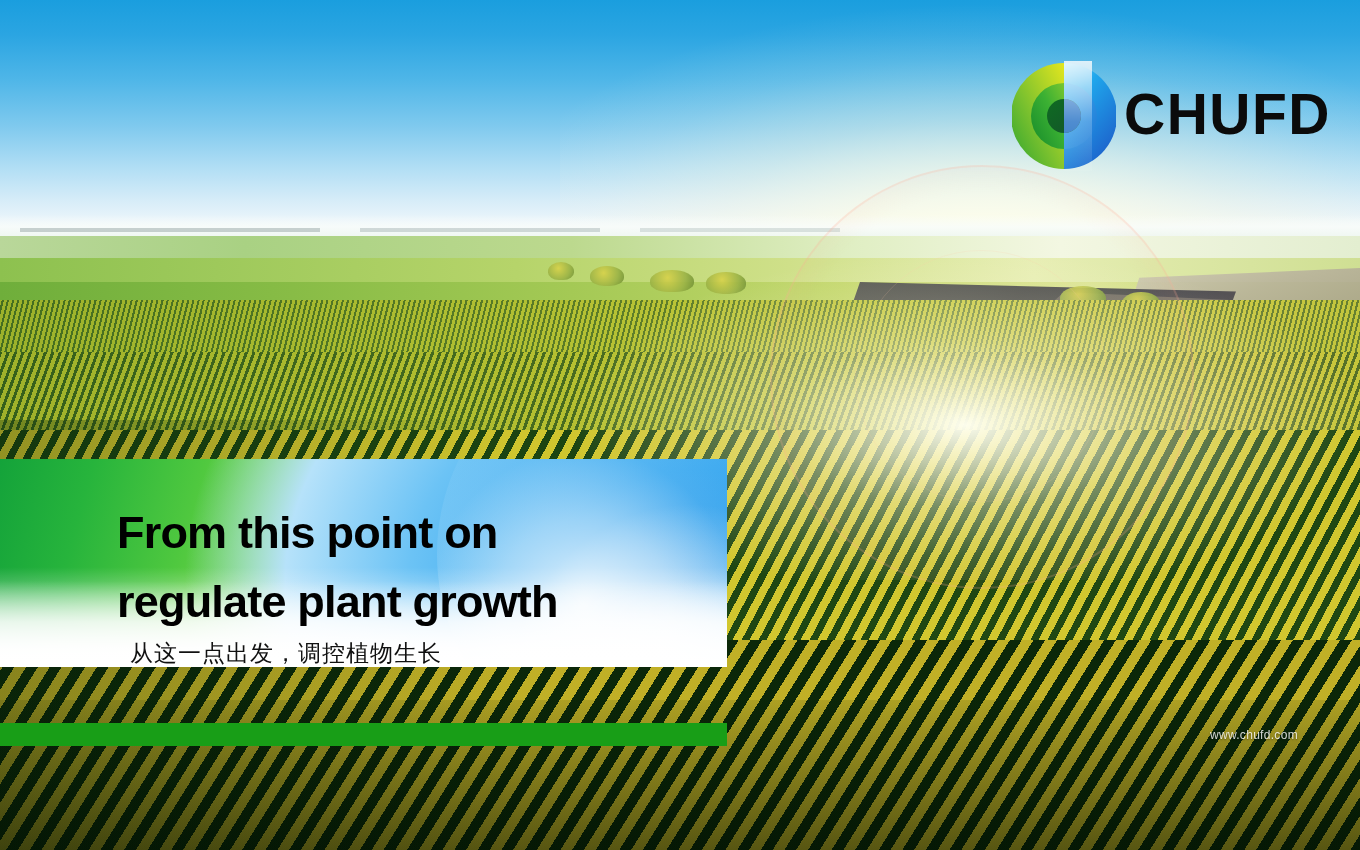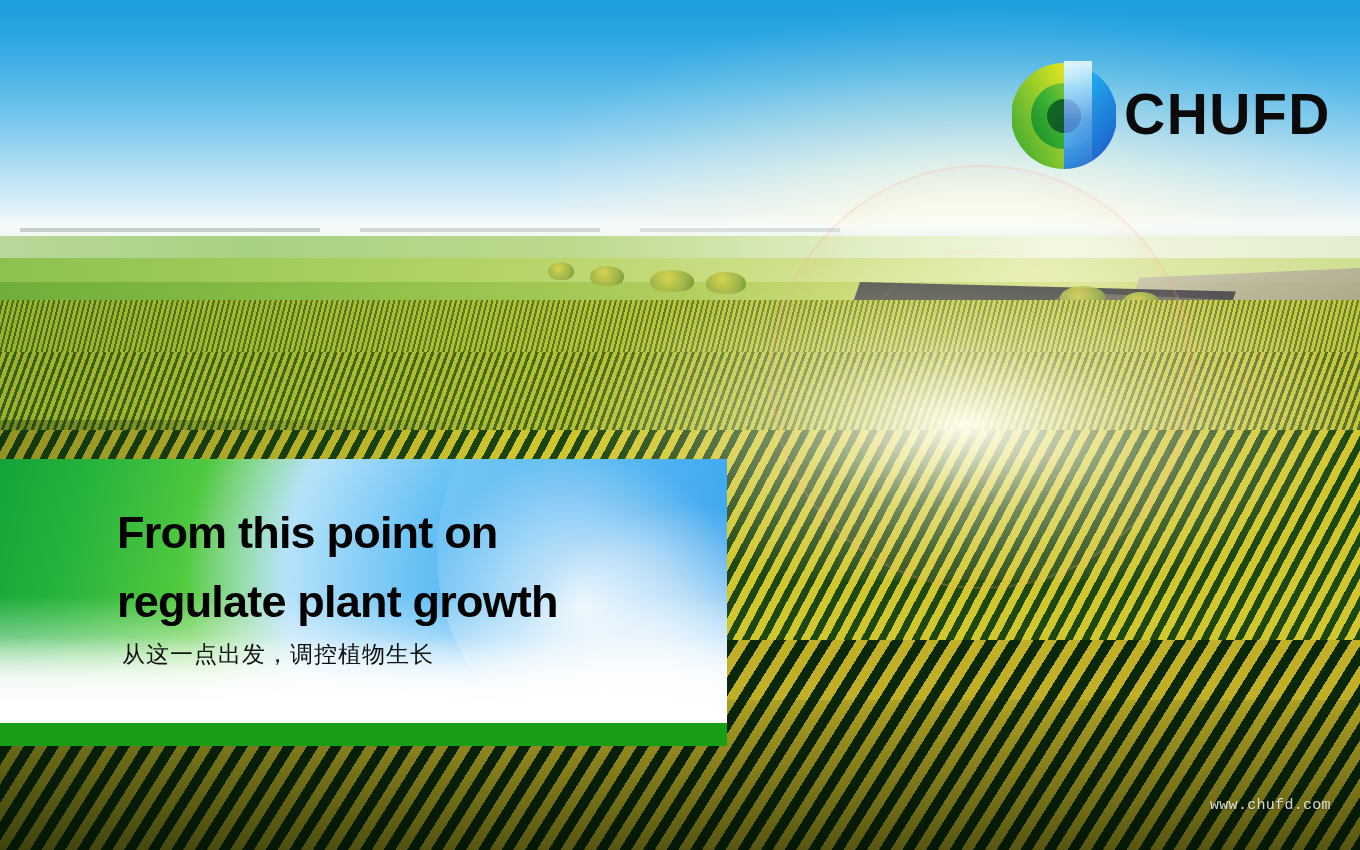--- a/index.html
+++ b/index.html
@@ -161,21 +161,21 @@
     border:2px solid rgba(255,170,150,.20);
     background:radial-gradient(circle,rgba(255,190,160,0) 62%,rgba(255,170,140,.10) 78%,rgba(255,190,160,0) 92%);
   }
   .flare-ring2{
     left:855px;top:250px;width:250px;height:250px;
     border:1px solid rgba(255,200,170,.16);
   }
 
   
   .panel{
-    position:absolute;left:0;top:459px;width:727px;height:264px;
+    position:absolute;left:0;top:459px;width:727px;height:208px;
     overflow:hidden;
     background:
       radial-gradient(ellipse 300px 330px at 690px 250px, rgba(255,255,255,.95) 0%, rgba(255,255,255,.55) 30%, rgba(255,255,255,0) 62%),
       radial-gradient(ellipse 420px 300px at 560px 470px, rgba(255,255,255,.98) 0%, rgba(255,255,255,.70) 34%, rgba(255,255,255,0) 66%),
       linear-gradient(to bottom, rgba(255,255,255,0) 52%, rgba(255,255,255,.55) 74%, rgba(255,255,255,.97) 92%, #ffffff 100%),
       radial-gradient(ellipse 560px 420px at 700px 120px, #1f93e8 0%, #35a6ef 26%, #6cc3f5 52%, #b6e2fa 74%, rgba(214,240,252,0) 92%),
       linear-gradient(105deg,
         #14a33a 0%,
         #27b43c 12%,
         #4fc83f 26%,
@@ -207,28 +207,28 @@
     margin:0;
     font-size:45px;
     line-height:49px;
     font-weight:bold;
     letter-spacing:-0.8px;
     color:#000000;
     white-space:nowrap;
   }
   .headline .l2{display:block;margin-top:20px;}
   .subhead{
-    margin:13px 0 0 5px;
+    margin:13px 0 0 13px;
     font-size:23px;
     line-height:30px;
     font-weight:400;
     letter-spacing:1px;
     color:#111111;
     white-space:nowrap;
-    font-family:Liberation Sans, sans-serif;
+    font-family:Liberation Serif, serif;
   }
 
   
   .green-rule{
     position:absolute;left:0;top:723px;width:727px;height:23px;
     background:#189e17;
   }
 
   
   .logo{position:absolute;left:1012px;top:57px;width:282px;height:118px;}
@@ -236,25 +236,25 @@
   .logo-word{
     position:absolute;left:112px;top:27px;
     font-size:57px;line-height:60px;
     font-weight:bold;letter-spacing:1.5px;
     color:#0b0b0b;
     font-family:"Liberation Sans","DejaVu Sans",sans-serif;
   }
 
   
   .watermark{
-    position:absolute;left:1210px;top:797px;
-    font-size:15px;letter-spacing:.3px;
+    position:absolute;left:1210px;top:728px;
+    font-size:12px;letter-spacing:.3px;
     color:rgba(255,255,255,.82);
     text-shadow:0 1px 2px rgba(0,0,0,.45);
-    font-family:Liberation Mono, monospace;
+    font-family:Liberation Sans, sans-serif;
   }
 </style>
 </head>
 <body>
 
 <div id="stage">
 
   <div class="hero-photo">
 
     <div class="sky"></div>

